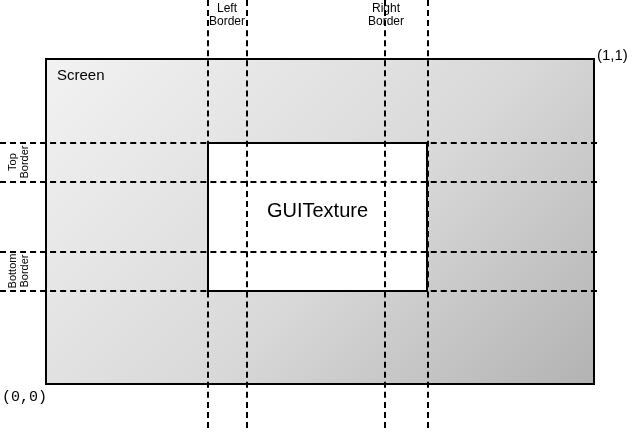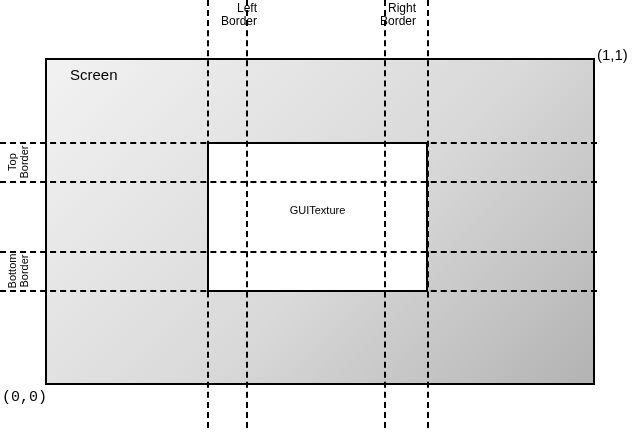--- a/index.html
+++ b/index.html
@@ -21,41 +21,41 @@
     left: 45px;
     top: 58px;
     width: 550px;
     height: 327px;
     box-sizing: border-box;
     border: 2px solid #000;
     background: linear-gradient(135deg, #f2f2f2 0%, #d9d9d9 55%, #b3b3b3 100%);
   }
   .screen-label {
     position: absolute;
-    left: 23px;
+    left: 10px;
     top: 6px;
     font-size: 15px;
     color: #000;
   }
   
   .texture-rect {
     position: absolute;
     left: 207px;
     top: 142px;
     width: 221px;
     height: 150px;
     box-sizing: border-box;
     border: 2px solid #000;
     background: #ffffff;
     display: flex;
     align-items: center;
     justify-content: center;
   }
   .texture-label {
-    font-size: 11px;
+    font-size: 20px;
     color: #000;
     margin-top: -14px;
   }
   
   .vline {
     position: absolute;
     top: 0;
     height: 428px;
     width: 0;
     border-left: 2px dashed #000;
@@ -65,21 +65,21 @@
     left: 0;
     width: 597px;
     height: 0;
     border-top: 2px dashed #000;
   }
   
   .top-label {
     position: absolute;
     top: 2px;
     width: 60px;
-    text-align: right;
+    text-align: center;
     font-size: 12px;
     line-height: 13px;
     color: #000;
     background: transparent;
   }
   
   .side-label {
     position: absolute;
     left: -6px;
     width: 48px;

